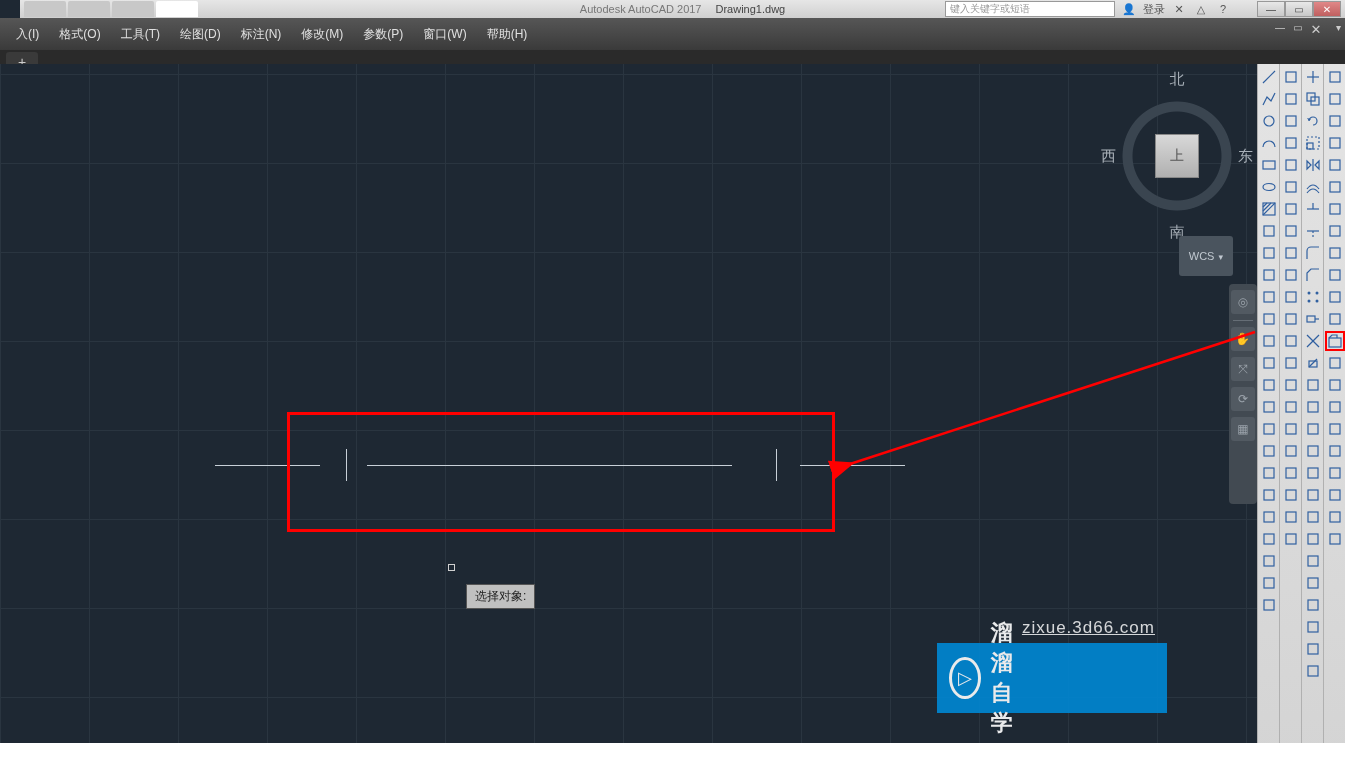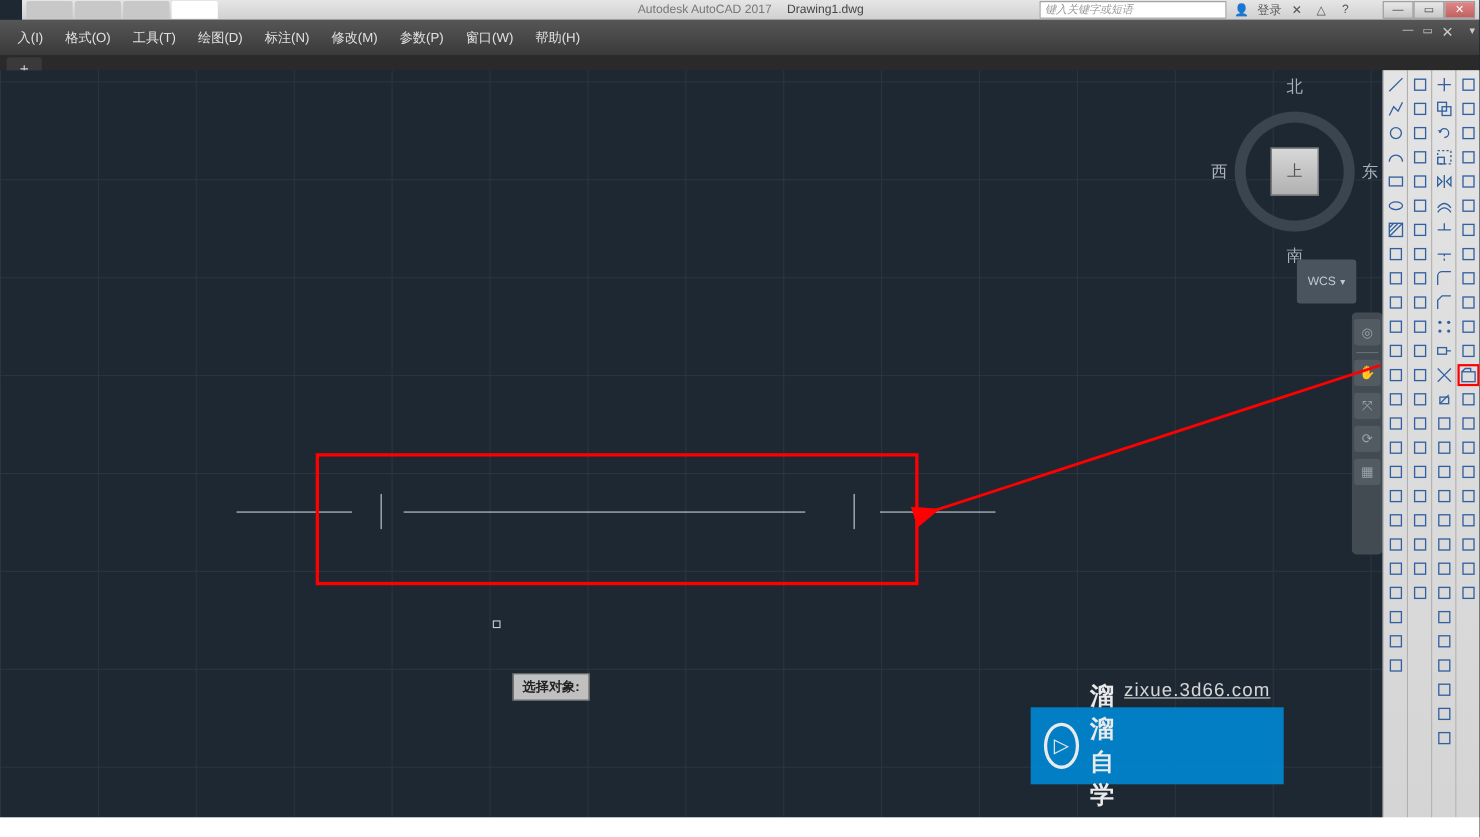--- a/index.html
+++ b/index.html
@@ -6,21 +6,21 @@
 body { width: 1345px; height: 761px; background: #1e2833; overflow: hidden; position: relative; }
 
 
 .titlebar { height: 18px; background: linear-gradient(to bottom, #e6e6e6, #d0d0d0); display: flex; align-items: center; font-size: 11px; color: #444; position: relative; margin-left: 20px; }
 .titlebar .left-apps { display: flex; gap: 2px; padding-left: 4px; }
 .titlebar .app-btn { width: 42px; height: 16px; background: #c8c8c8; border-radius: 2px 2px 0 0; display: flex; align-items: center; justify-content: center; font-size: 9px; color: #666; }
 .titlebar .app-btn.active { background: #fff; }
 .titlebar .center-title { position: absolute; left: 50%; transform: translateX(-50%); display: flex; gap: 14px; align-items: center; }
 .titlebar .center-title span:first-child { color: #777; }
 .titlebar .right-group { margin-left: auto; display: flex; align-items: center; gap: 6px; padding-right: 4px; }
-.search-box { width: 170px; height: 16px; background: #fff; border: 1px solid #999; font-size: 10px; font-style: italic; color: #999; padding: 0 4px; display: flex; align-items: center; }
+.search-box { width: 170px; height: 16px; background: #fff; border: 1px solid #999; font-size: 10px; color: #999; padding: 0 4px; display: flex; align-items: center; }
 .titlebar .icon-btn { width: 16px; height: 16px; display: flex; align-items: center; justify-content: center; color: #555; font-size: 11px; }
 .titlebar .login-text { font-size: 11px; color: #555; font-family: Liberation Mono, monospace; }
 .win-controls { display: flex; gap: 0; margin-left: 20px; }
 .win-controls .wbtn { width: 28px; height: 16px; background: linear-gradient(to bottom,#e8e8e8,#c8c8c8); border: 1px solid #999; display: flex; align-items: center; justify-content: center; font-size: 10px; }
 .win-controls .wbtn.close { background: linear-gradient(to bottom,#e08888,#c06060); color: #fff; }
 
 
 .menubar { height: 32px; background: linear-gradient(to bottom,#565656,#3a3a3a); display: flex; align-items: center; padding-left: 6px; position: relative; }
 .menubar .menu-item { padding: 0 10px; font-size: 12px; color: #e0e0e0; height: 22px; display: flex; align-items: center; }
 .menubar .doc-close { width: 14px; height: 14px; position: absolute; right: 22px; top: 4px; color: #ccc; font-size: 13px; text-align: center; }
@@ -168,21 +168,21 @@
     <div class="hline" style="left:367px; top:401px; width:365px;"></div>
     <div class="hline" style="left:800px; top:401px; width:105px;"></div>
 
     <div class="vtick" style="left:346px; top:385px; height:32px;"></div>
     <div class="vtick" style="left:776px; top:385px; height:32px;"></div>
 
     <div class="redbox" style="left:287px; top:348px; width:548px; height:120px;"></div>
 
     <div class="cursor-pick" style="left:448px; top:500px;"></div>
 
-    <div class="tooltip-sel" style="left:466px; top:548px;font-weight:bold;">选择对象:</div>
+    <div class="tooltip-sel" style="left:466px; top:520px;">选择对象:</div>
   </div>
 
   <svg class="arrow-svg">
     <defs>
       <marker id="arrowhead" markerWidth="10" markerHeight="8" refX="2" refY="4" orient="auto">
         <polygon points="10 0, 0 4, 10 8" fill="#ff0000"></polygon>
       </marker>
     </defs>
     <line x1="1255" y1="268" x2="850" y2="400" stroke="#ff0000" stroke-width="2.5" marker-end="url(#arrowhead)"></line>
   </svg>

